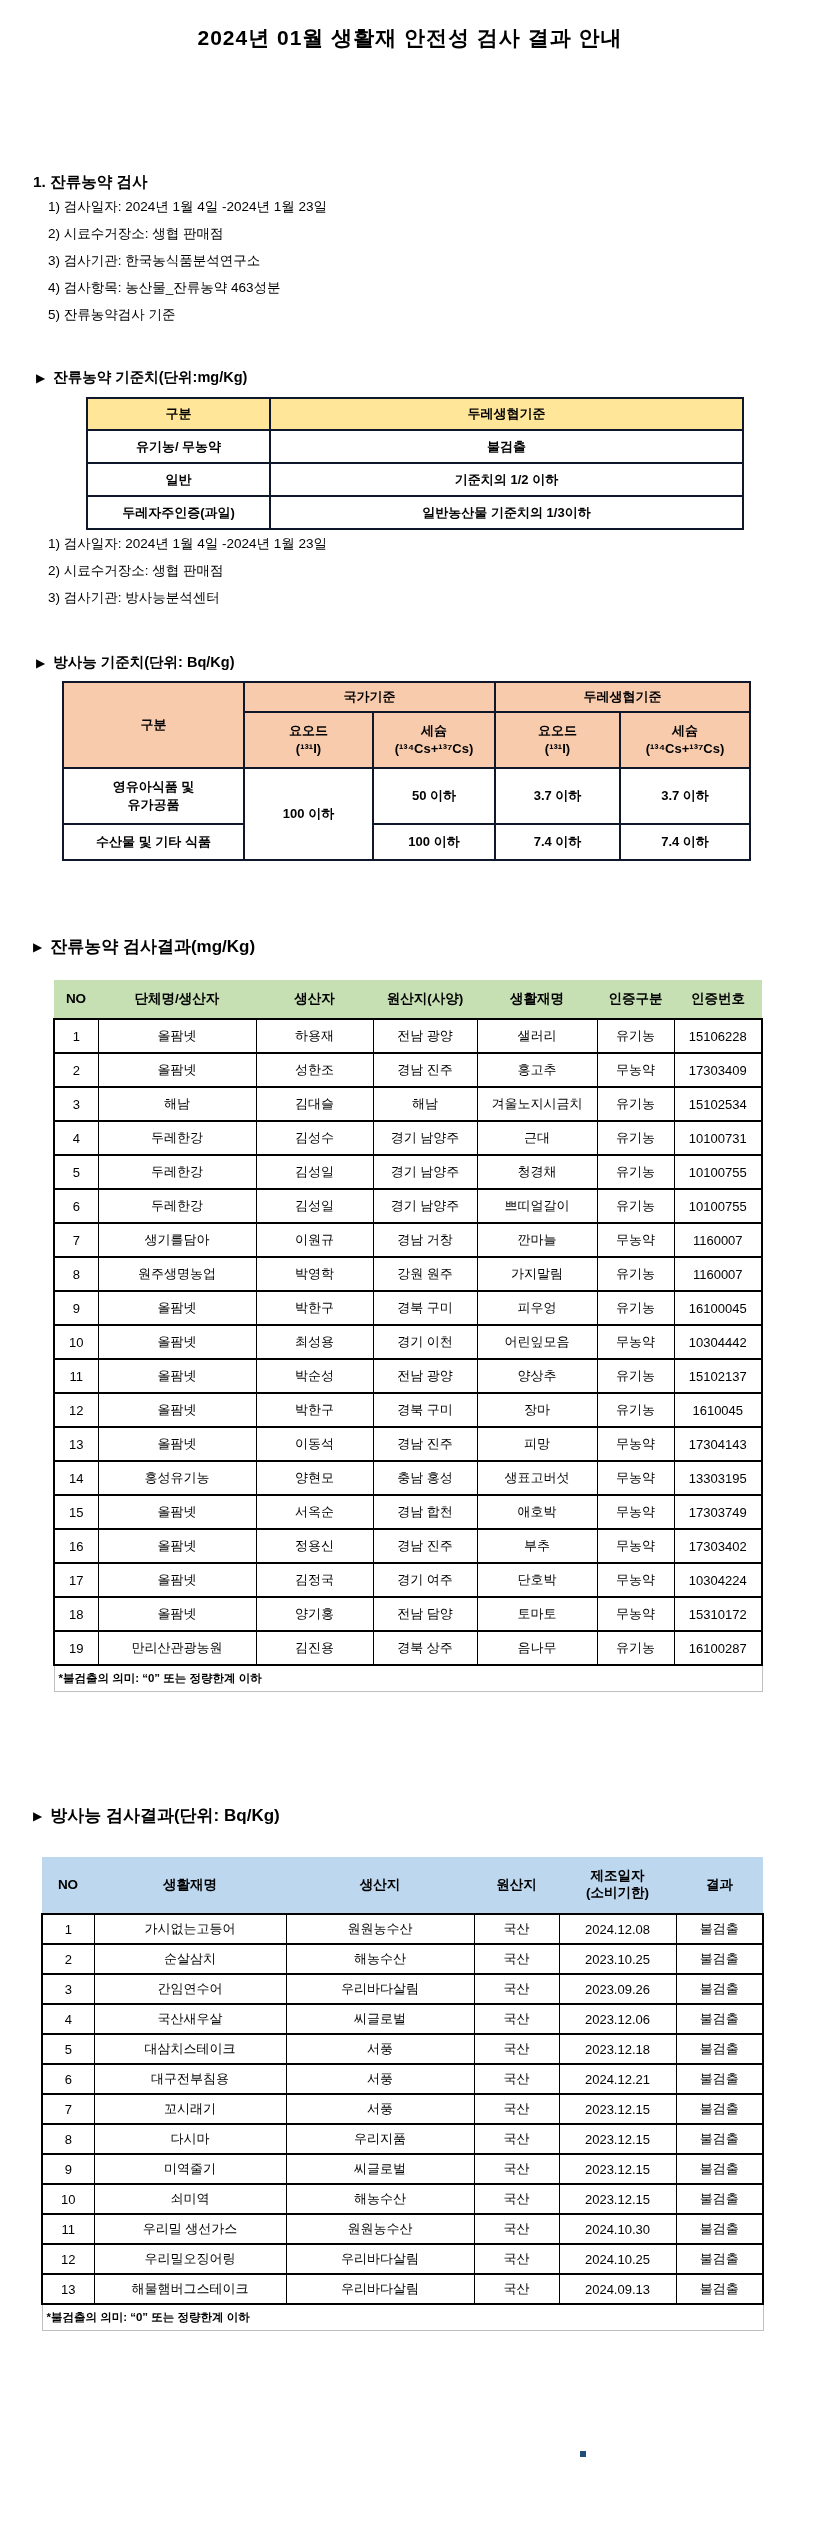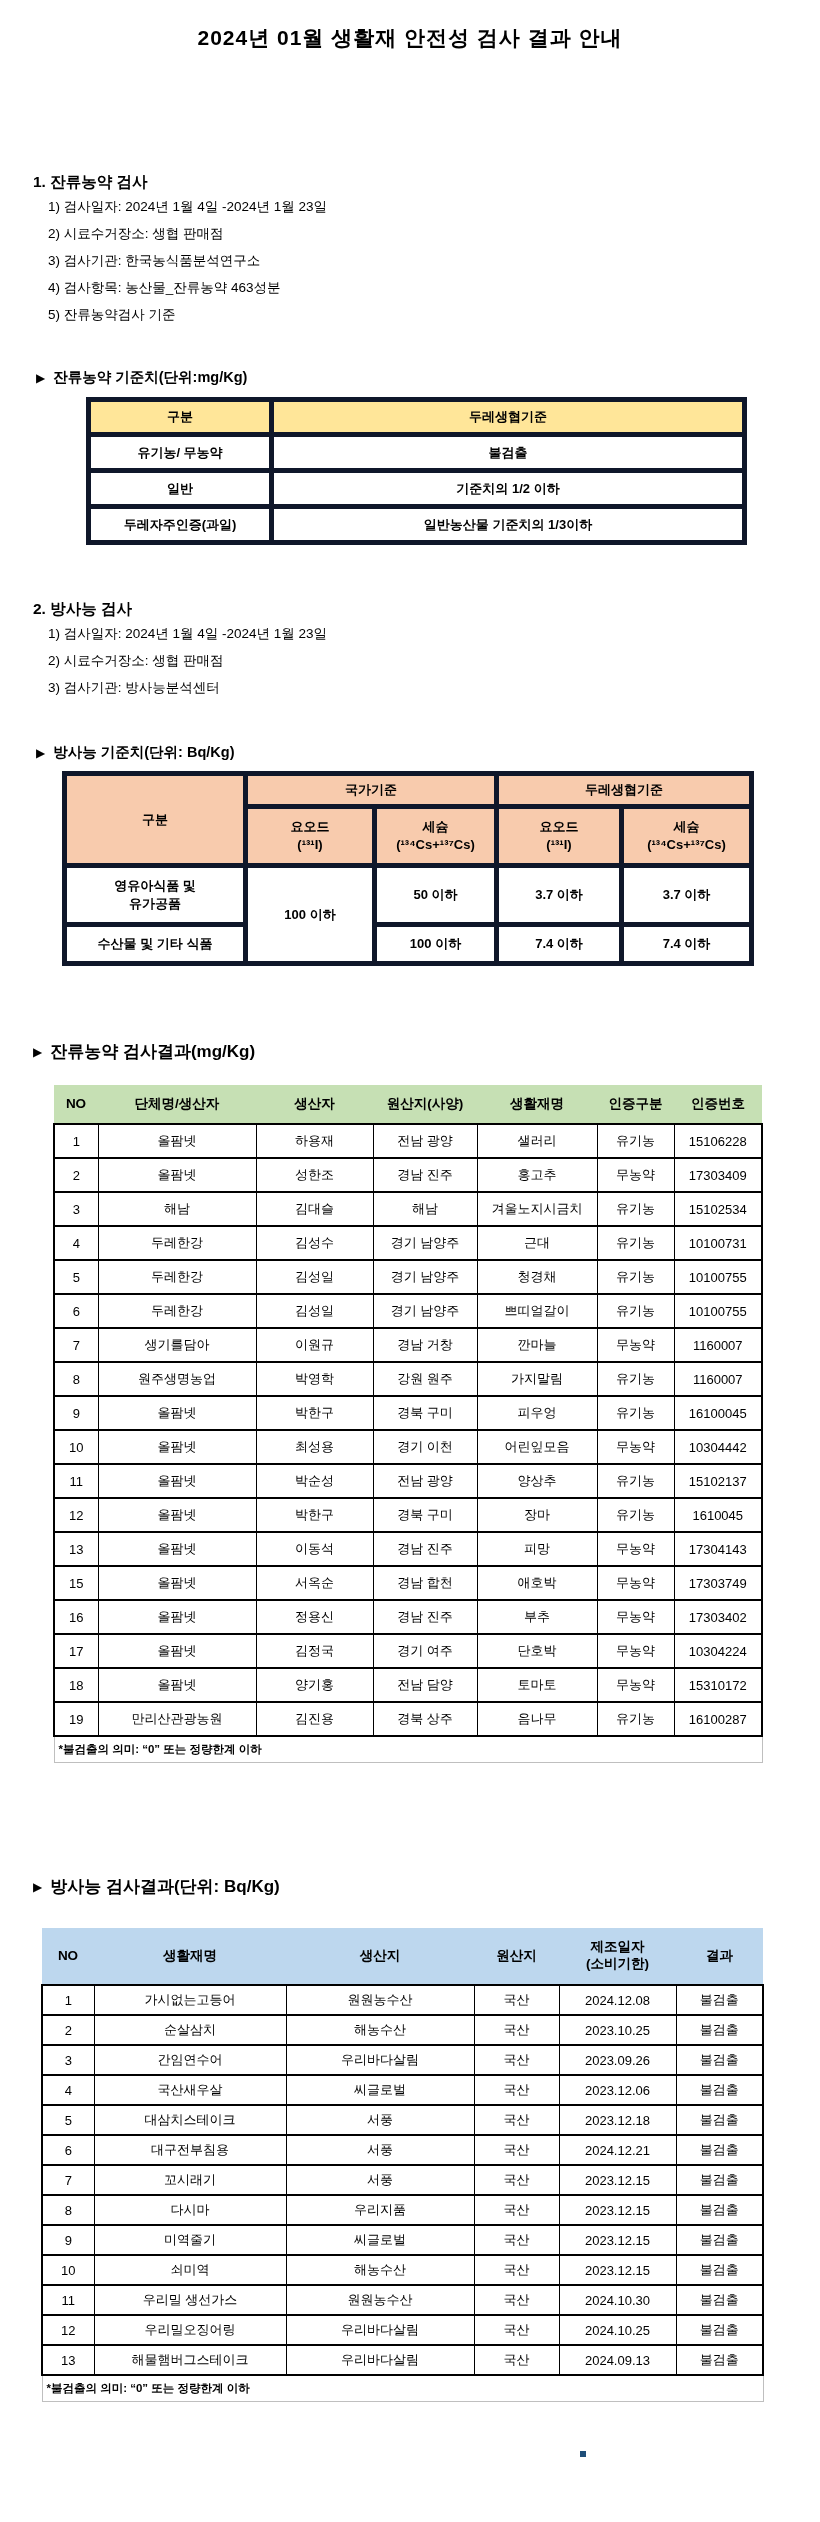--- a/index.html
+++ b/index.html
@@ -52,21 +52,21 @@
   .caption.big{font-size:17px;margin-left:33px;}
   .cap1{margin-top:40px;}
   .cap2{margin-top:42px;}
   .cap3{margin-top:74px;}
   .cap4{margin-top:112px;}
 
   table{border-collapse:collapse;table-layout:fixed;}
 
   
   .std th,.std td{
-    border:5px solid #0f172a;
+    border:2px solid #0f172a;
     font-size:13px;
     font-weight:bold;
     text-align:center;
     vertical-align:middle;
     padding:2px 4px;
     white-space:pre-line;
     line-height:1.35;
   }
   .t1{margin:10px 0 0 86px;width:656px;}
   .t1 th{background:var(--header_yellow);height:26px;}
@@ -161,21 +161,20 @@
       <td>일반</td>
       <td>기준치의 1/2 이하</td>
     </tr>
     <tr>
       <td>두레자주인증(과일)</td>
       <td>일반농산물 기준치의 1/3이하</td>
     </tr>
   </tbody>
     </table>
 
-  <h2 class="sec-heading sec2-heading">2. 방사능 검사</h2>
   <div class="list">
       <div class="list-item">1) 검사일자: 2024년 1월 4일 -2024년 1월 23일</div>
       <div class="list-item">2) 시료수거장소: 생협 판매점</div>
       <div class="list-item">3) 검사기관: 방사능분석센터</div>
     </div>
 
   <div class="caption cap2">
     <span class="marker">▶</span>
     <span>방사능 기준치(단위: Bq/Kg)</span>
   </div>
@@ -353,20 +352,29 @@
         <tr>
           <td>13</td>
           <td>올팜넷</td>
           <td>이동석</td>
           <td>경남 진주</td>
           <td>피망</td>
           <td>무농약</td>
           <td>17304143</td>
         </tr>
         <tr>
+          <td>14</td>
+          <td>홍성유기농</td>
+          <td>양현모</td>
+          <td>충남 홍성</td>
+          <td>생표고버섯</td>
+          <td>무농약</td>
+          <td>13303195</td>
+        </tr>
+        <tr>
           <td>15</td>
           <td>올팜넷</td>
           <td>서옥순</td>
           <td>경남 합천</td>
           <td>애호박</td>
           <td>무농약</td>
           <td>17303749</td>
         </tr>
         <tr>
           <td>16</td>

